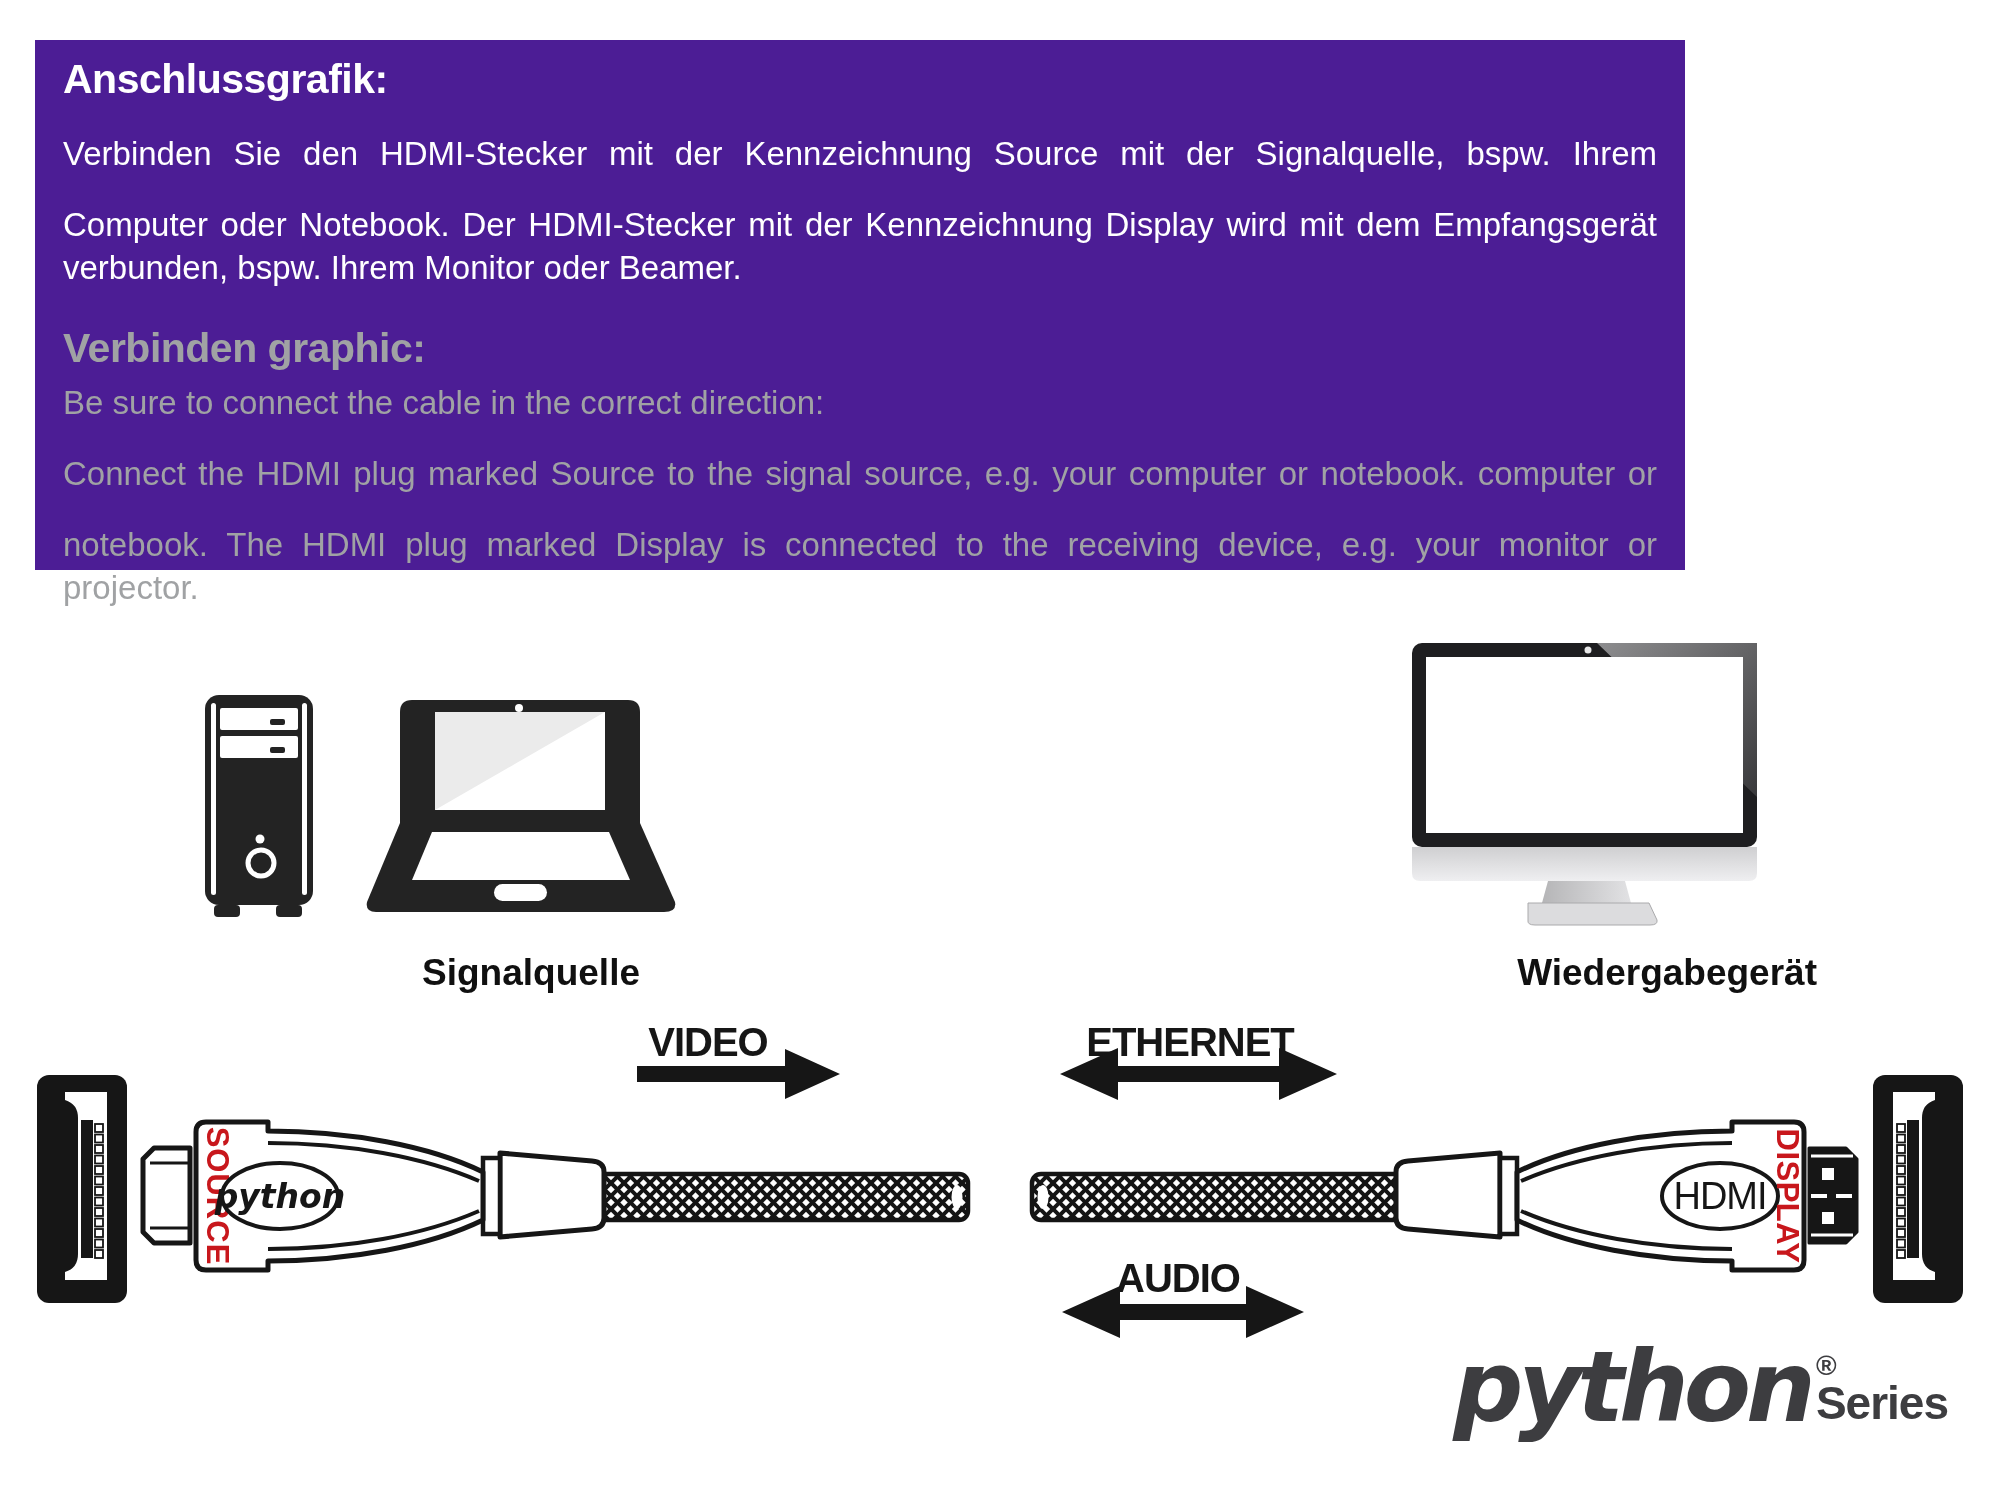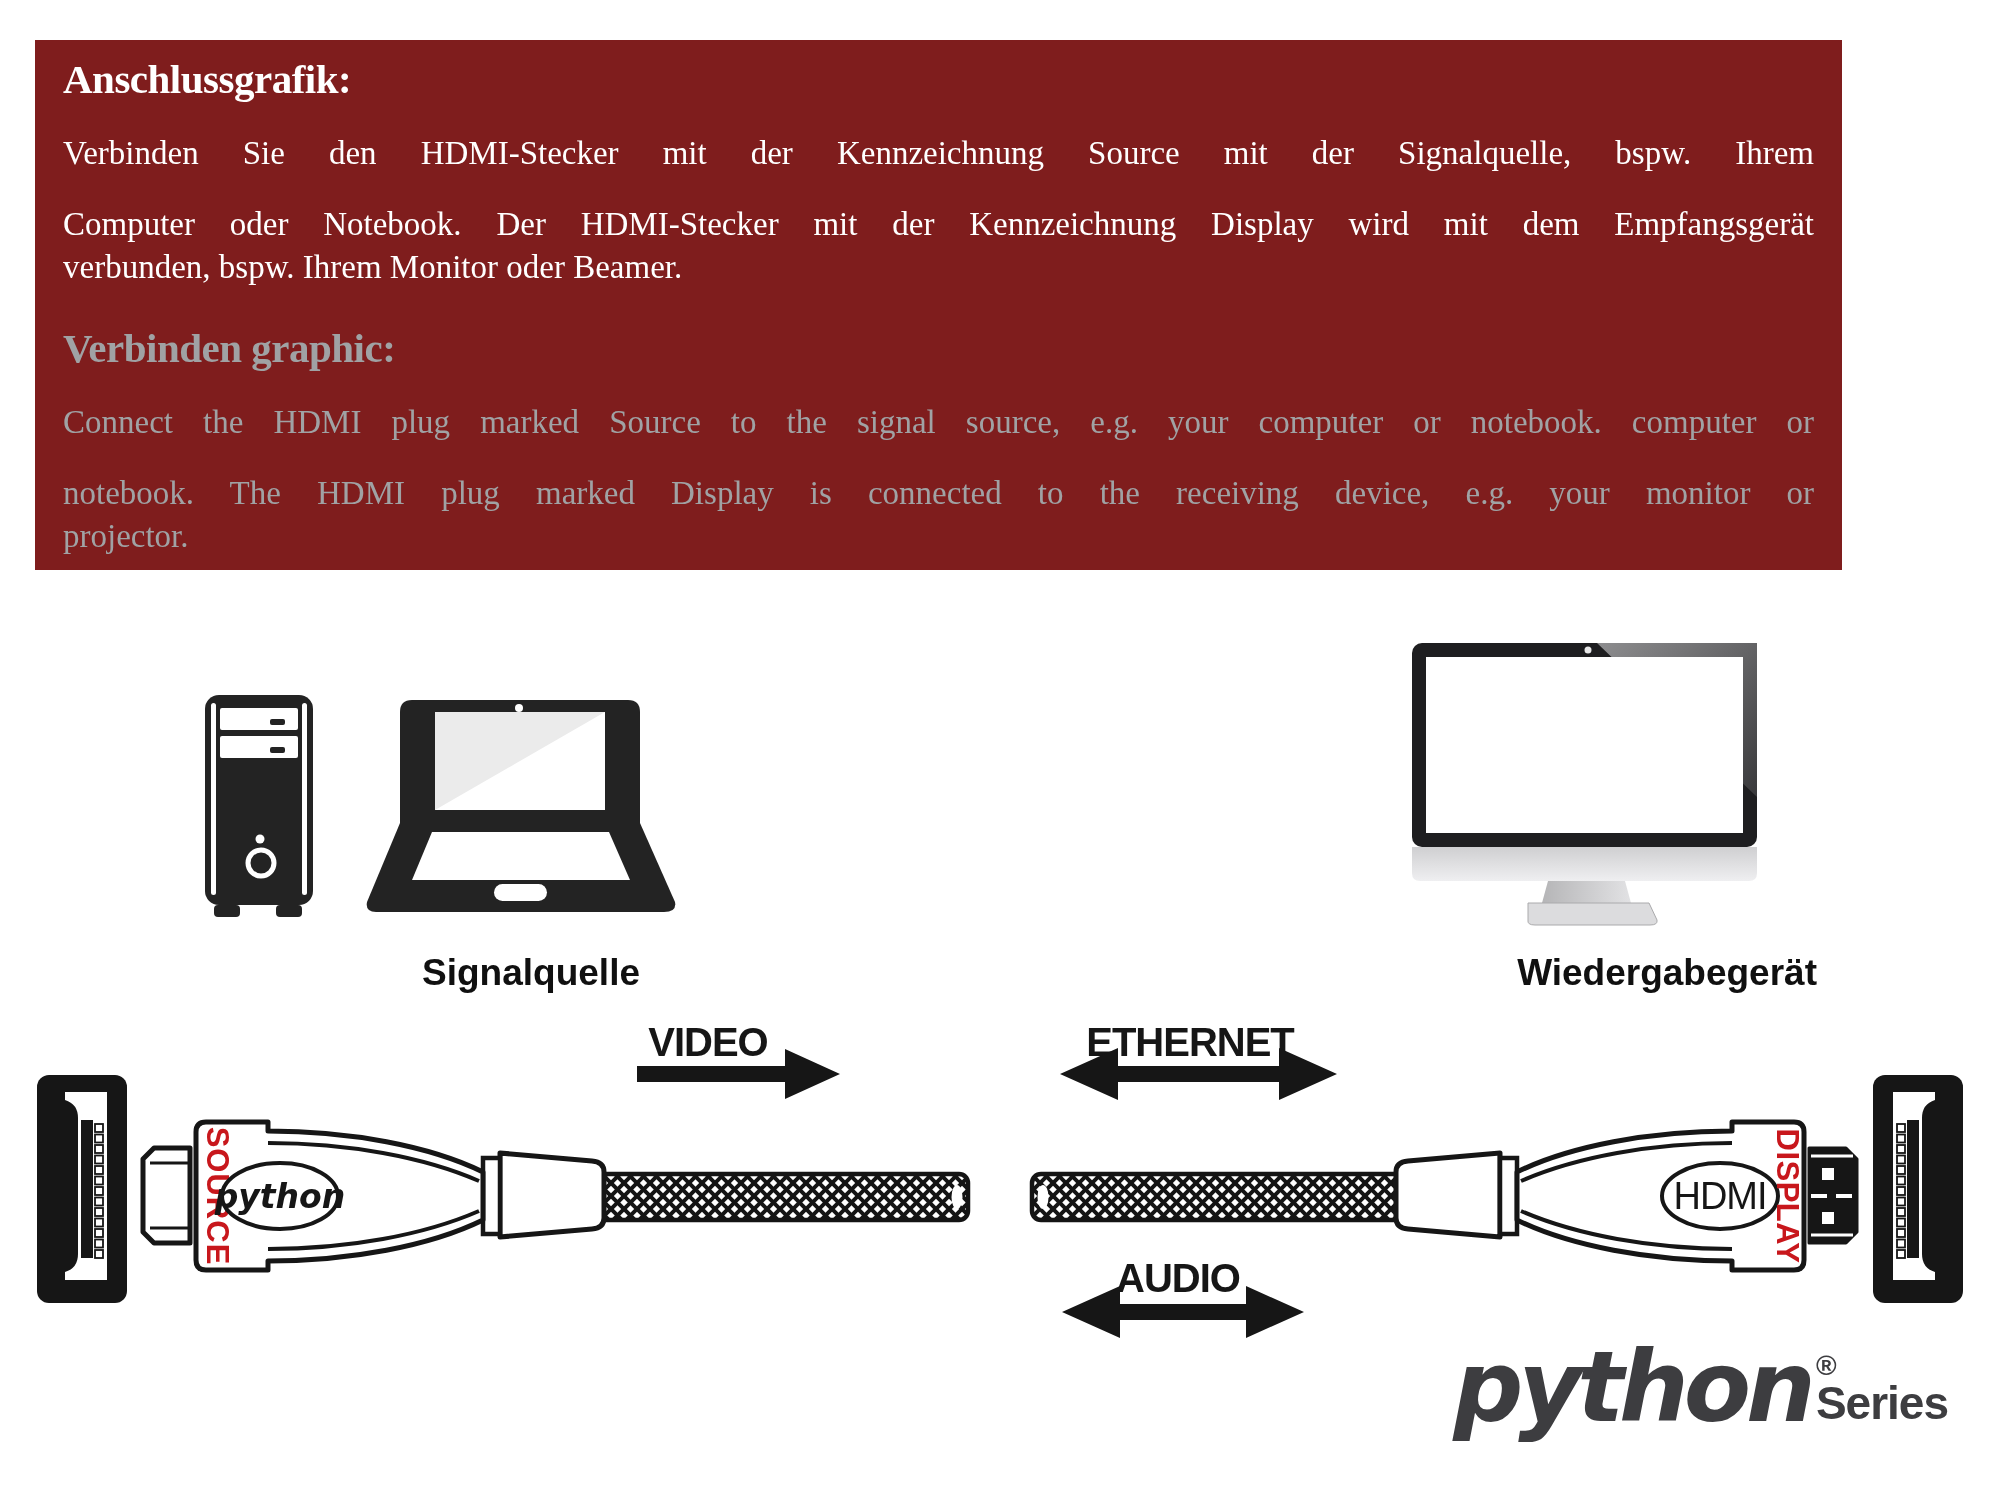--- a/index.html
+++ b/index.html
@@ -1,21 +1,21 @@
 <!DOCTYPE html>
 <html><head>
 <meta charset="utf-8">
 <style>
   html,body{margin:0;padding:0;background:#fff;}
   #stage{position:relative;width:2000px;height:1500px;background:#ffffff;overflow:hidden;
          font-family:"Liberation Sans", sans-serif;}
 
   
-  .panel{position:absolute;left:35px;top:40px;width:1807px;height:530px;background:#7f1d1d;
-         box-sizing:border-box;padding:14px 28px 0 28px;font-family:Liberation Serif, serif;}
+  .panel{position:absolute;left:35px;top:40px;width:1650px;height:530px;background:#4c1d95;
+         box-sizing:border-box;padding:14px 28px 0 28px;}
   .panel h1{margin:0 0 8px 0;font-size:41px;line-height:50px;font-weight:bold;letter-spacing:-0.5px;}
   .t-de{color:#ffffff;}
   .t-en{color:#a0a2a4;}
   .panel h1.t-en{margin-top:34px;}
   .tl{font-size:33px;line-height:43px;white-space:normal;}
   .just{text-align:justify;text-align-last:justify;text-justify:inter-word;margin-top:28px;}
 
   
   .icon{position:absolute;}
   .dev-label{position:absolute;font-size:37px;font-weight:bold;color:#101010;text-align:right;}
@@ -38,20 +38,21 @@
 
   <div class="panel">
     <h1 class="t-de">Anschlussgrafik:</h1>
     <div class="t-de">
         <div class="tl just">Verbinden Sie den HDMI-Stecker mit der Kennzeichnung Source mit der Signalquelle, bspw. Ihrem</div>
         <div class="tl just">Computer oder Notebook. Der HDMI-Stecker mit der Kennzeichnung Display wird mit dem Empfangsgerät</div>
         <div class="tl">verbunden, bspw. Ihrem Monitor oder Beamer.</div>
       </div>
     <h1 class="t-en">Verbinden graphic:</h1>
     <div class="t-en">
+        <div class="tl">Be sure to connect the cable in the correct direction:</div>
         <div class="tl just">Connect the HDMI plug marked Source to the signal source, e.g. your computer or notebook. computer or</div>
         <div class="tl just">notebook. The HDMI plug marked Display is connected to the receiving device, e.g. your monitor or</div>
         <div class="tl">projector.</div>
       </div>
   </div>
 
   <svg class="icon" style="left:204px;top:694px;width:112px;height:228px" viewBox="0 0 112 228">
     <rect x="1" y="1" width="108" height="210" rx="14" fill="#232323"></rect>
     <rect x="7" y="9" width="5" height="192" rx="2.5" fill="#ffffff"></rect>
     <rect x="98" y="9" width="5" height="192" rx="2.5" fill="#ffffff"></rect>

